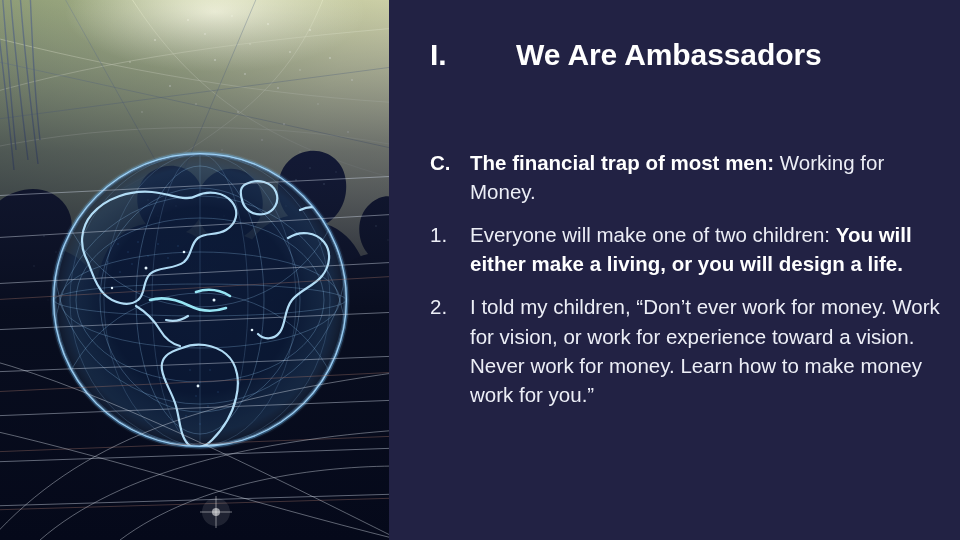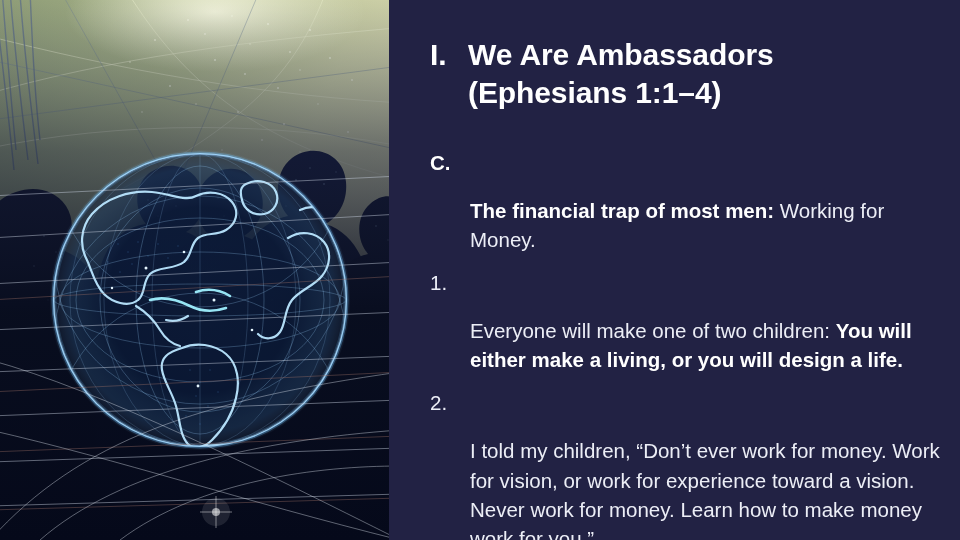--- a/index.html
+++ b/index.html
@@ -62,20 +62,21 @@
     font-weight: bold;
     line-height: 1.28;
     letter-spacing: -0.1px;
   }
   .title-marker {
     flex: 0 0 38px;
     width: 38px;
   }
   .title-text {
     flex: 1 1 auto;
+    margin-left: 48px;
   }
   .title-cont {
     margin-left: 38px;
     color: #ffffff;
     font-size: 30px;
     font-weight: bold;
     line-height: 1.28;
     letter-spacing: -0.1px;
   }
 
@@ -98,21 +99,20 @@
 
   .marker {
     flex: 0 0 40px;
     width: 40px;
     color: #eceef6;
   }
   .marker.bold { color: #ffffff; font-weight: bold; }
 
   .content {
     flex: 1 1 auto;
-    margin-top: 48px;
   }
   .content b {
     color: #ffffff;
     font-weight: bold;
   }
   .point-c { margin-bottom: 14px; }
   .point-1 { margin-bottom: 14px; }
 </style>
 </head>
 <body>
@@ -390,21 +390,20 @@
     </svg>
   </div>
 
   <div class="text-panel">
 
     <div class="title-block">
       <div class="title-line">
         <span class="title-marker">I.</span>
         <span class="title-text">We Are Ambassadors</span>
       </div>
-      <div class="title-cont">(Ephesians 1:1–4)</div>
     </div>
 
     <div class="body-block">
 
       <div class="point point-c">
         <span class="marker bold">C.</span>
         <span class="content"><b>The financial trap of most men:</b><span> Working for Money.</span></span>
       </div>
 
       <div class="point point-1">

